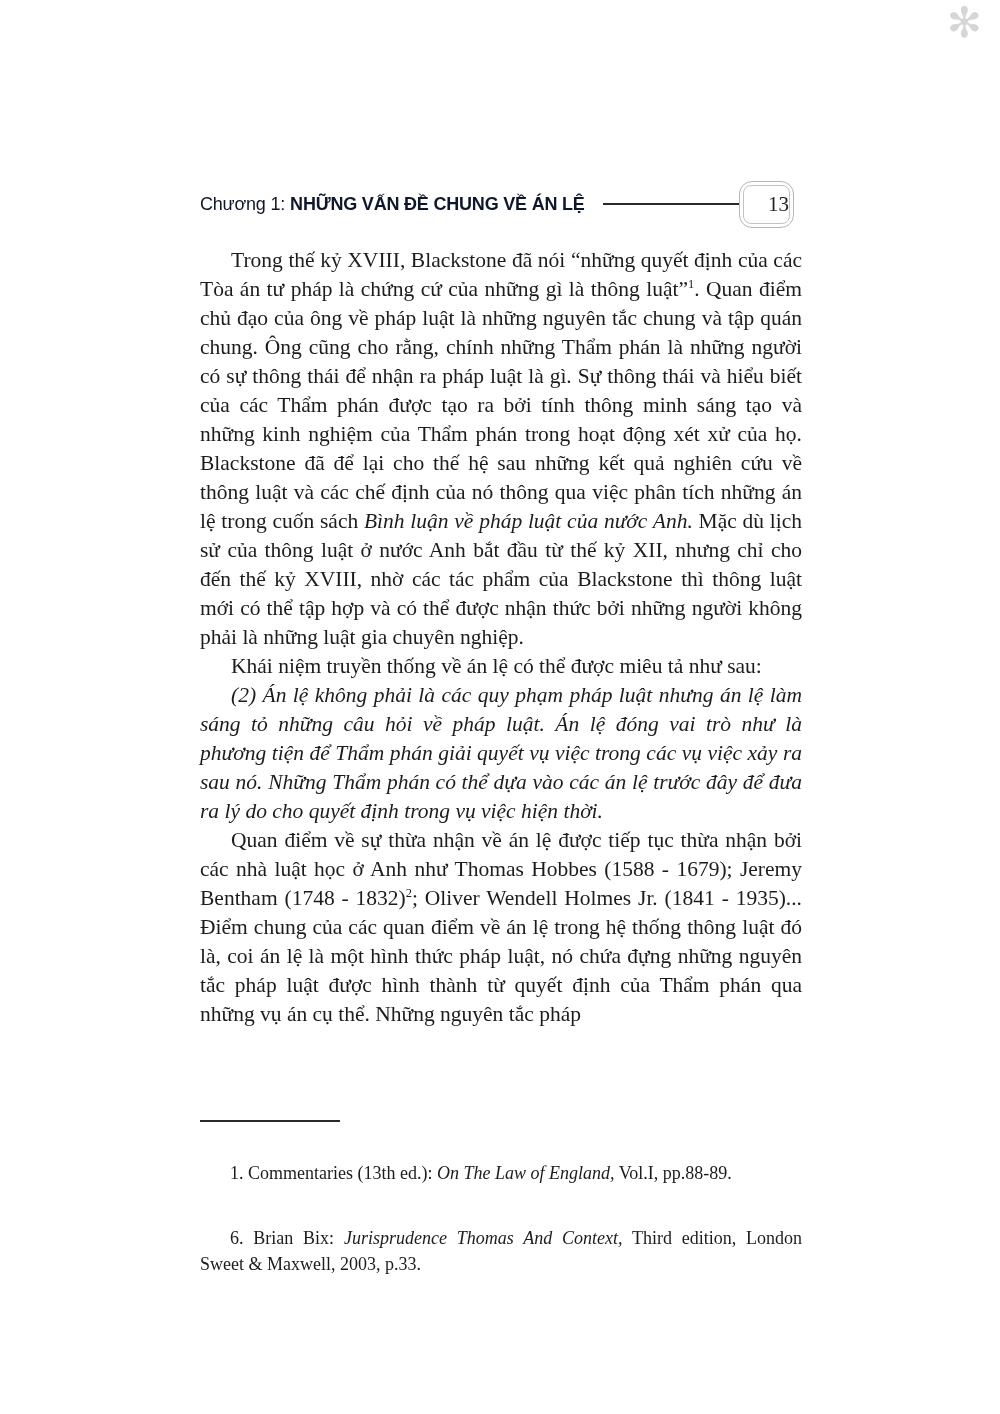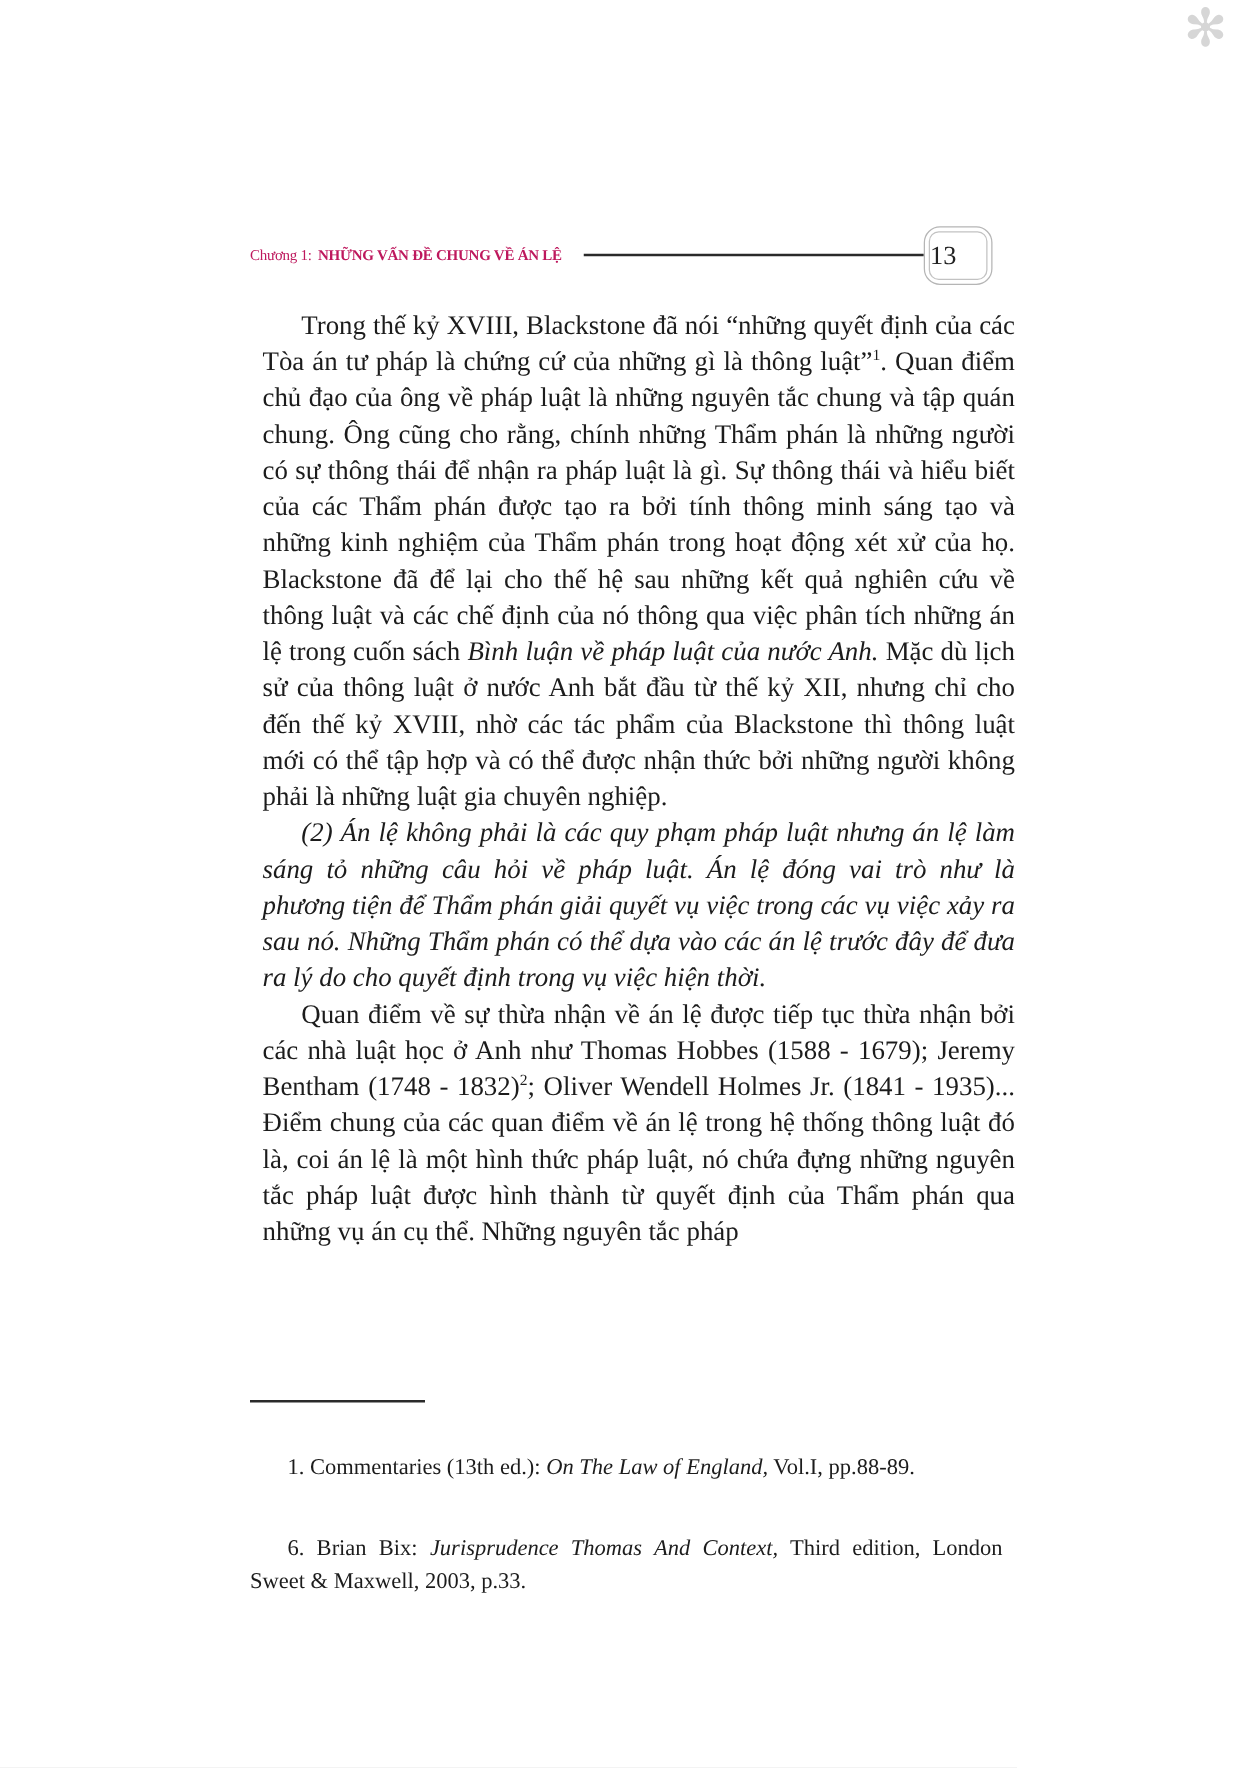--- a/index.html
+++ b/index.html
@@ -29,25 +29,25 @@
   .running-header {
     position: absolute;
     top: 180px;
     left: 200px;
     right: 206px;
     display: flex;
     align-items: center;
     height: 48px;
   }
   .header-label {
-    font-family: Liberation Serif, serif;
-    font-size: 12px;
+    font-family: Liberation Sans, sans-serif;
+    font-size: 18px;
     letter-spacing: -0.2px;
     white-space: nowrap;
-    color: #be185d;
+    color: #0f172a;
   }
   .header-label .title { font-weight: bold; margin-left: 5px; }
   .header-rule {
     flex: 1;
     height: 2px;
     background: #2a2a2a;
     margin: 0 0 0 18px;
     align-self: center;
   }
   .page-number-box {
@@ -59,29 +59,29 @@
     background: #fff;
     flex: 0 0 auto;
   }
   .page-number-inner {
     width: 100%;
     height: 100%;
     border: 1.5px solid #c2c2c2;
     border-radius: 8px;
     display: flex;
     align-items: center;
-    justify-content: flex-start;
+    justify-content: flex-end;
     font-size: 21px;
     color: #222;
   }
   
   .body-text {
     position: absolute;
     top: 246px;
-    left: 210px;
+    left: 200px;
     width: 602px;
     font-size: 21.5px;
     line-height: 29px;
     text-align: justify;
   }
   .body-text p.para { text-indent: 31px; }
   .italic { font-style: italic; }
   sup {
     font-size: 0.58em;
     line-height: 0;
@@ -119,20 +119,21 @@
     <div class="header-rule"></div>
     <div class="page-number-box">
       <div class="page-number-inner">
         <span>13</span>
       </div>
     </div>
   </header>
 
   <main class="body-text">
       <p class="para"><span>Trong thế kỷ XVIII, Blackstone đã nói “những quyết định của các Tòa án tư pháp là chứng cứ của những gì là thông luật”</span><sup>1</sup><span>. Quan điểm chủ đạo của ông về pháp luật là những nguyên tắc chung và tập quán chung. Ông cũng cho rằng, chính những Thẩm phán là những người có sự thông thái để nhận ra pháp luật là gì. Sự thông thái và hiểu biết của các Thẩm phán được tạo ra bởi tính thông minh sáng tạo và những kinh nghiệm của Thẩm phán trong hoạt động xét xử của họ. Blackstone đã để lại cho thế hệ sau những kết quả nghiên cứu về thông luật và các chế định của nó thông qua việc phân tích những án lệ trong cuốn sách </span><span class="italic">Bình luận về pháp luật của nước Anh.</span><span> Mặc dù lịch sử của thông luật ở nước Anh bắt đầu từ thế kỷ XII, nhưng chỉ cho đến thế kỷ XVIII, nhờ các tác phẩm của Blackstone thì thông luật mới có thể tập hợp và có thể được nhận thức bởi những người không phải là những luật gia chuyên nghiệp.</span></p>
+      <p class="para"><span>Khái niệm truyền thống về án lệ có thể được miêu tả như sau:</span></p>
       <p class="para italic"><span>(2) Án lệ không phải là các quy phạm pháp luật nhưng án lệ làm sáng tỏ những câu hỏi về pháp luật. Án lệ đóng vai trò như là phương tiện để Thẩm phán giải quyết vụ việc trong các vụ việc xảy ra sau nó. Những Thẩm phán có thể dựa vào các án lệ trước đây để đưa ra lý do cho quyết định trong vụ việc hiện thời.</span></p>
       <p class="para"><span>Quan điểm về sự thừa nhận về án lệ được tiếp tục thừa nhận bởi các nhà luật học ở Anh như Thomas Hobbes (1588 - 1679); Jeremy Bentham (1748 - 1832)</span><sup>2</sup><span>; Oliver Wendell Holmes Jr. (1841 - 1935)... Điểm chung của các quan điểm về án lệ trong hệ thống thông luật đó là, coi án lệ là một hình thức pháp luật, nó chứa đựng những nguyên tắc pháp luật được hình thành từ quyết định của Thẩm phán qua những vụ án cụ thể. Những nguyên tắc pháp</span></p>
     </main>
 
   <footer class="footnotes">
     <div class="footnote-rule"></div>
     <div>
         <p class="para"><span>1. Commentaries (13th ed.): </span><span class="italic">On The Law of England,</span><span> Vol.I, pp.88-89.</span></p>
         <p class="para"><span>6. Brian Bix: </span><span class="italic">Jurisprudence Thomas And Context,</span><span> Third edition, London Sweet &amp; Maxwell, 2003, p.33.</span></p>
       </div>

